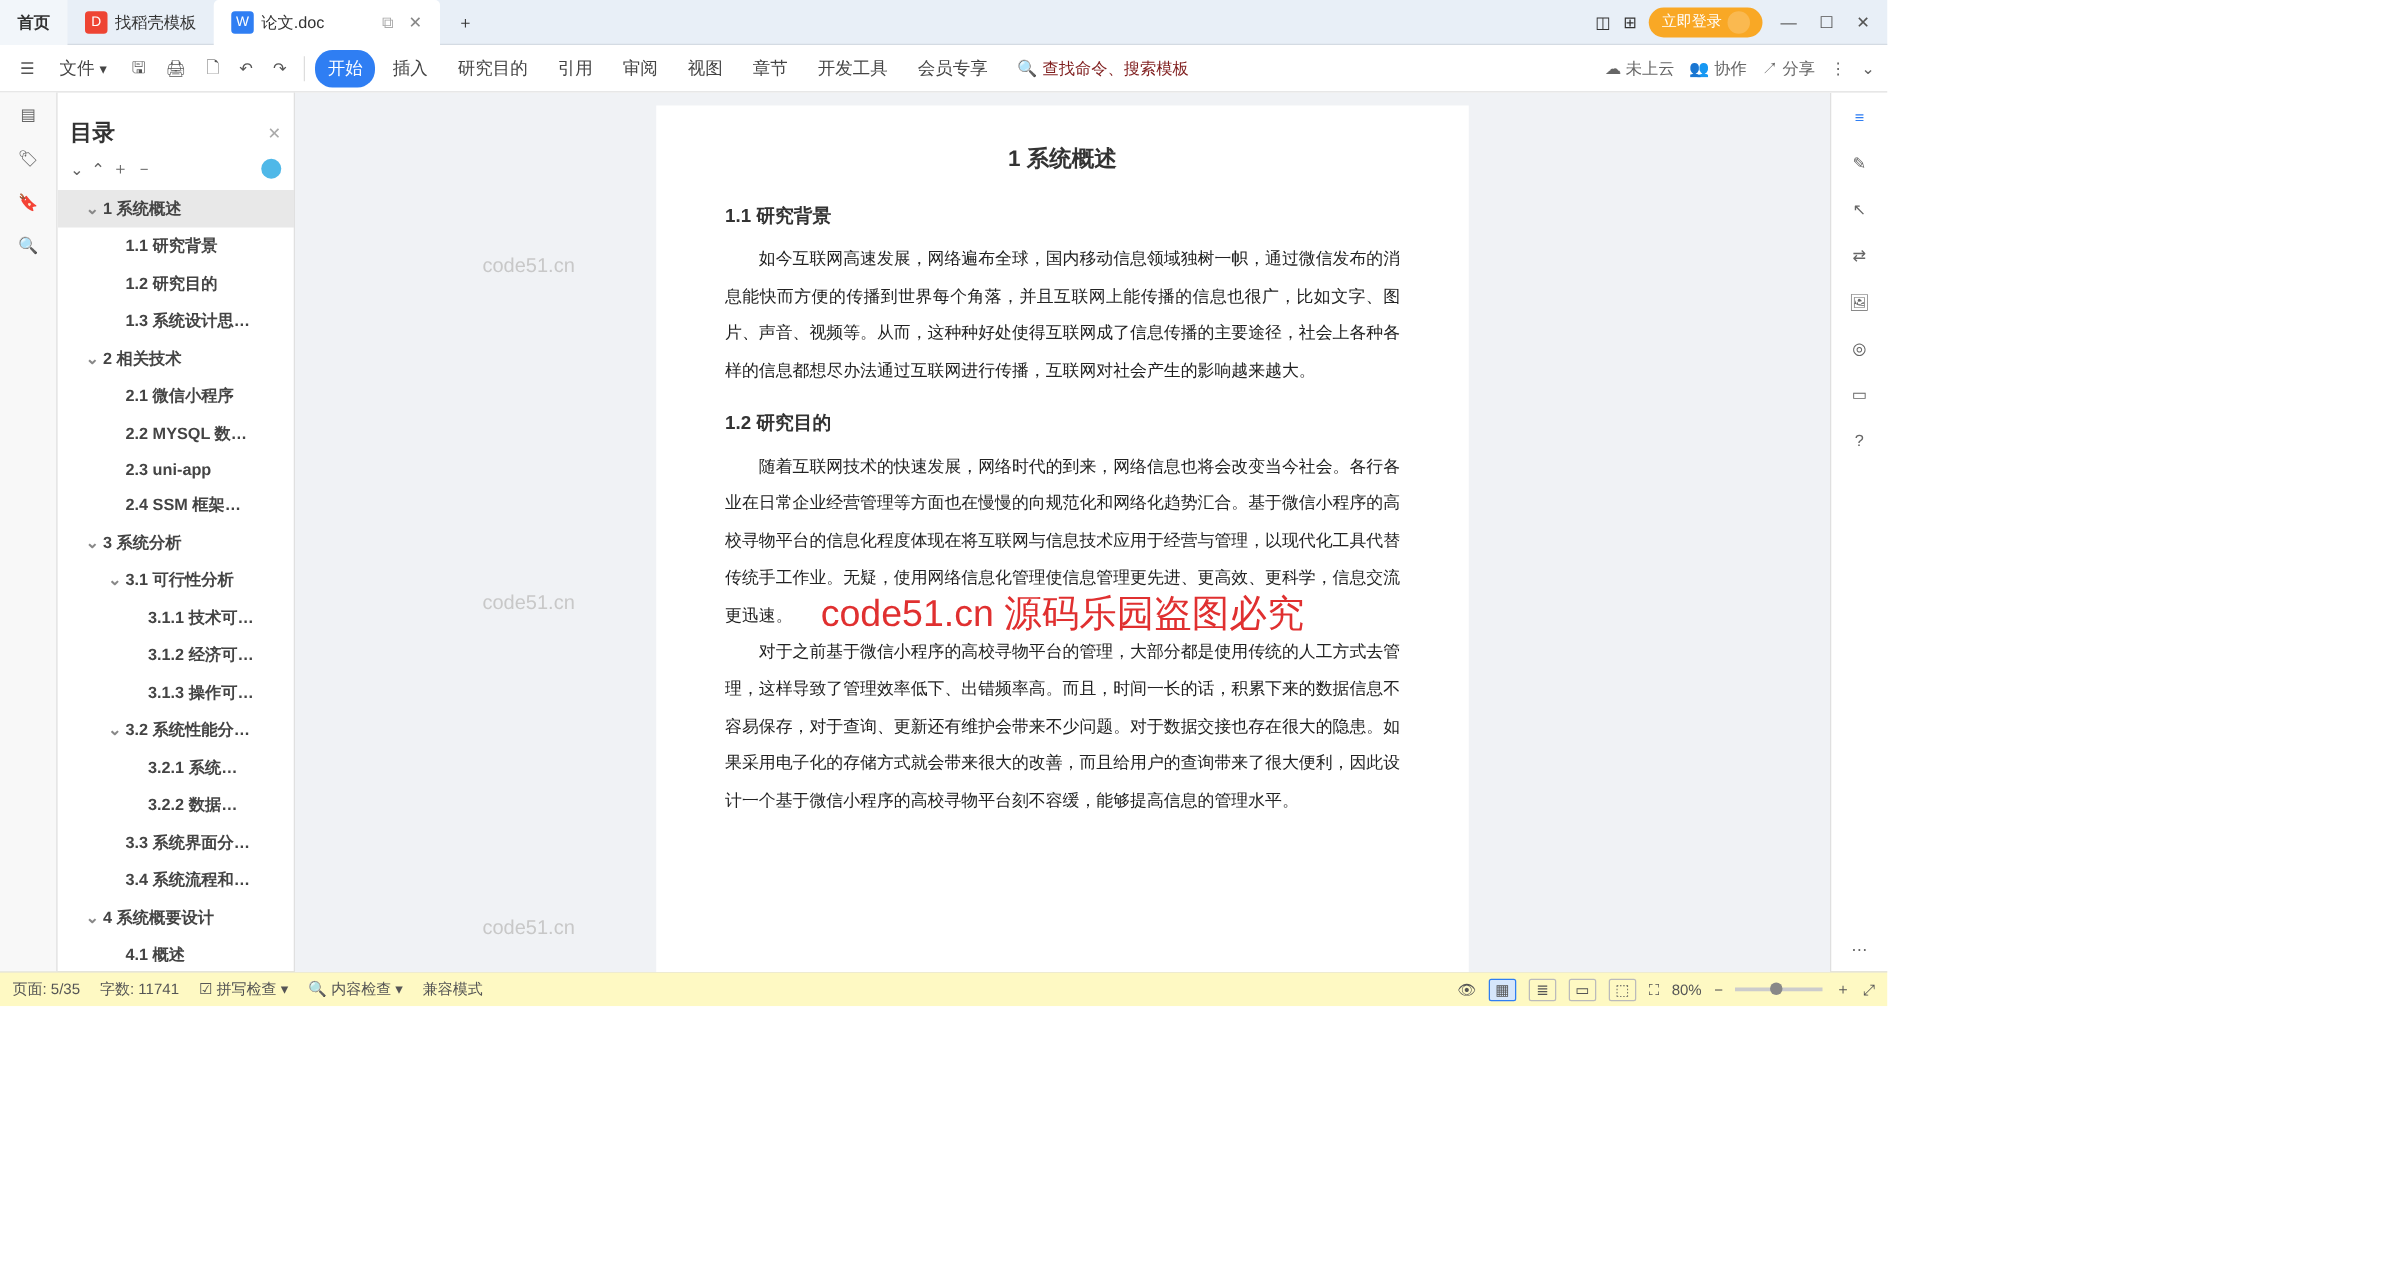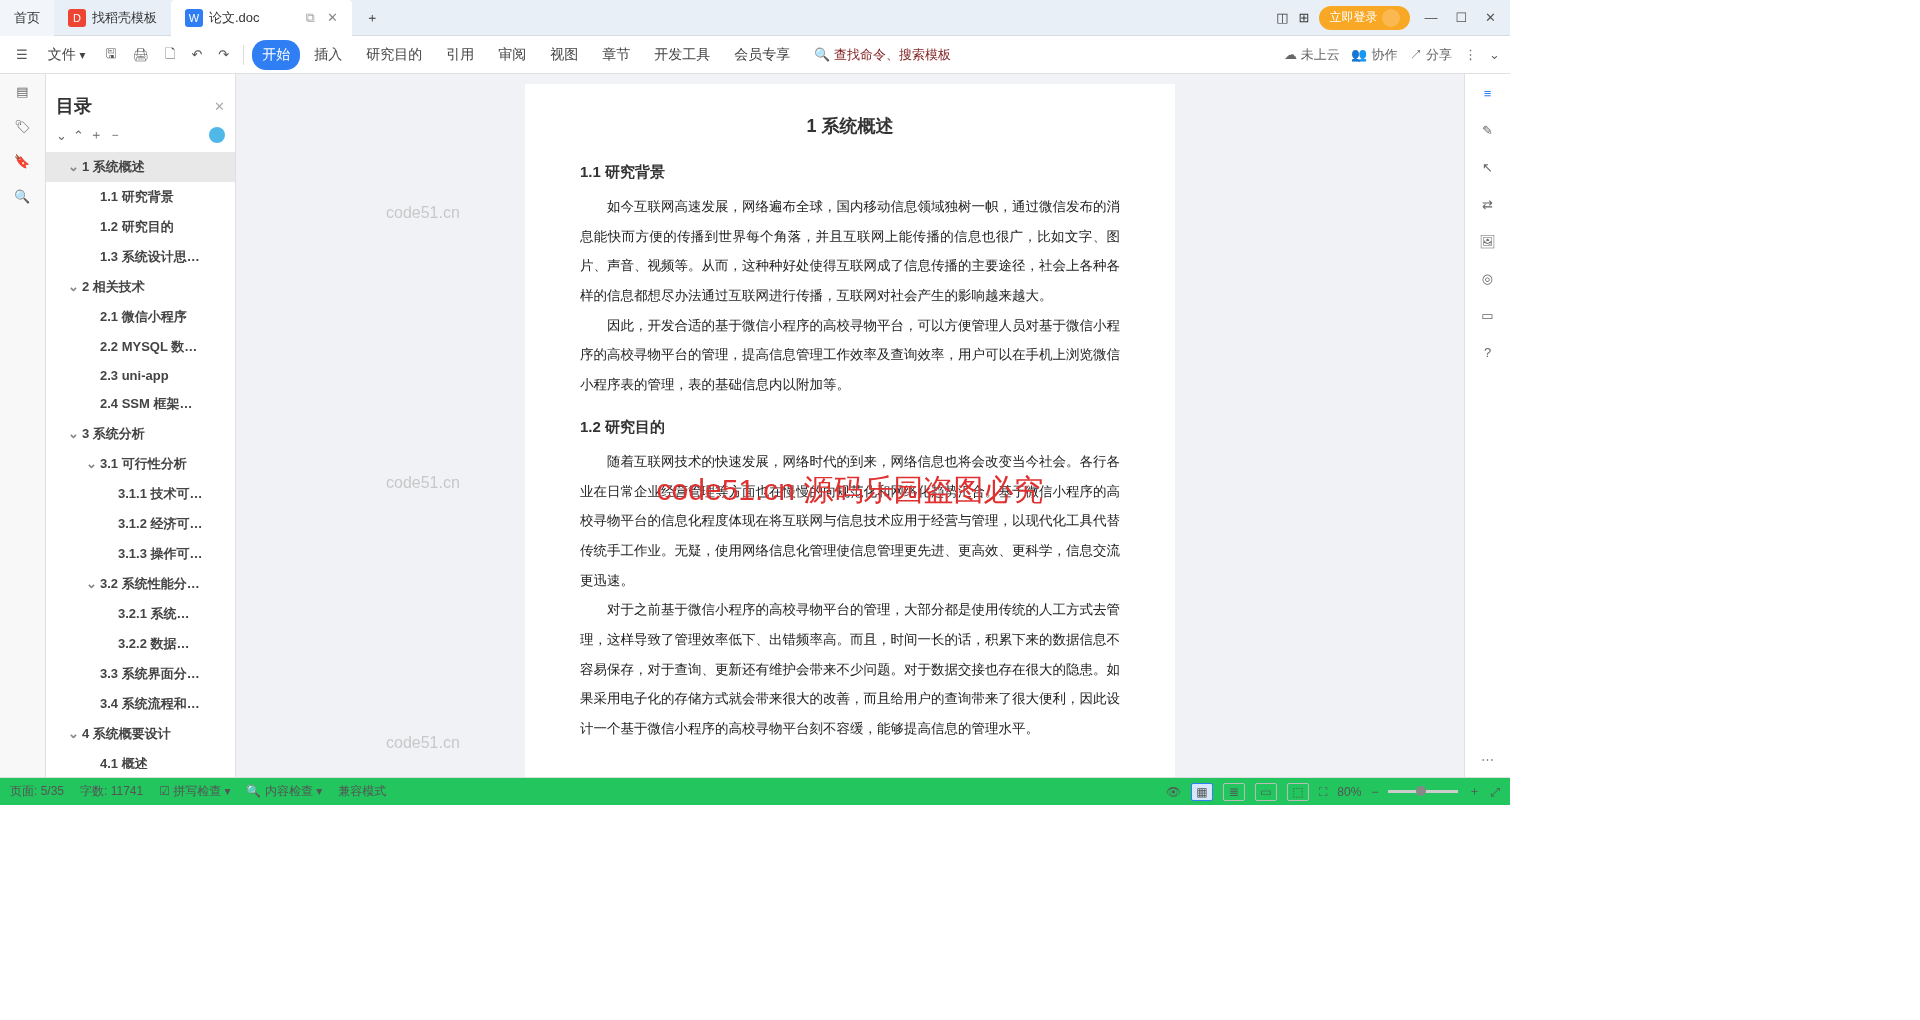--- a/index.html
+++ b/index.html
@@ -1,20 +1,20 @@
 <!DOCTYPE html>
 <html><head>
 <meta charset="utf-8">
 <style>
 * { margin: 0; padding: 0; box-sizing: border-box; font-family: "Microsoft YaHei", sans-serif; }
 body { width: 1510px; height: 805px; background: #fff; overflow: hidden; font-size: 13px; color: #333; position: relative; }
 
 .titlebar { height: 36px; background: #e8eff7; display: flex; align-items: center; border-bottom: 1px solid #d4dbe3; }
 .tab { height: 36px; padding: 0 14px; display: flex; align-items: center; gap: 6px; cursor: pointer; position: relative; }
-.tab.home { background: #f2f6fa; font-weight: 400; }
+.tab.home { background: #f2f6fa; font-weight: 700; }
 .tab.active { background: #fff; border-radius: 4px 4px 0 0; }
 .tab .icn { width: 18px; height: 18px; display: inline-flex; align-items: center; justify-content: center; font-size: 11px; color: #fff; border-radius: 3px; }
 .tab .close { margin-left: 6px; color: #888; }
 .titlebar-right { margin-left: auto; display: flex; align-items: center; gap: 10px; padding-right: 10px; }
 .login-btn { background: #f9a825; color: #fff; padding: 3px 10px; border-radius: 14px; display: flex; align-items: center; gap: 5px; font-size: 12px; text-align: right; }
 .win-btn { color: #555; padding: 4px; }
 
 .menubar { height: 38px; display: flex; align-items: center; gap: 4px; padding: 0 10px; border-bottom: 1px solid #e0e0e0; background:#fff; }
 .menubar .mi { padding: 6px 10px; color: #444; cursor: pointer; font-size: 14px; }
 .menubar .mi.active { background: #2f7ef3; color: #fff; border-radius: 14px; }
@@ -41,21 +41,21 @@
 .doc-area { flex: 1; background: #f0f2f5; overflow: auto; position: relative; }
 .page { width: 650px; margin: 10px auto; background: #fff; padding: 30px 55px; min-height: 760px; position: relative; }
 .page h1 { text-align: center; font-size: 18px; margin-bottom: 25px; font-weight: 600; }
 .page h2 { font-size: 15px; font-weight: 600; margin: 18px 0 10px; }
 .page p { font-size: 13.5px; line-height: 2.2; text-indent: 2em; text-align: justify; color: #222; }
 .watermark-red { position: absolute; top: 396px; left: 50%; transform: translateX(-50%); color: #e03030; font-size: 30px; font-weight: 500; pointer-events: none; white-space: nowrap; }
 .wm-gray { position: absolute; color: #c8c8c8; font-size: 16px; pointer-events: none; }
 
 .rightbar { width: 46px; border-left: 1px solid #e0e0e0; display: flex; flex-direction: column; align-items: center; padding-top: 12px; gap: 22px; color: #666; }
 
-.statusbar { height: 28px; border-top: 1px solid #ddd; display: flex; align-items: center; padding: 0 10px; gap: 16px; font-size: 12px; color: #555; background: #22c55e; }
+.statusbar { height: 28px; border-top: 1px solid #ddd; display: flex; align-items: center; padding: 0 10px; gap: 16px; font-size: 12px; color: #555; background: #fef9c3; }
 .statusbar .right { margin-left: auto; display: flex; align-items: center; gap: 10px; }
 .viewbtn { width: 22px; height: 18px; border: 1px solid #bbb; border-radius: 2px; display:inline-flex; align-items:center; justify-content:center; }
 .viewbtn.on { background: #d6e6fb; border-color:#2f7ef3; }
 </style>
 </head>
 <body>
 
 <div class="titlebar">
   <div class="tab home">
       <span>首页</span>
@@ -164,21 +164,20 @@
     <span class="wm-gray" style="top:130px;left:150px">code51.cn</span>
     <span class="wm-gray" style="top:260px;left:470px">code51.cn</span>
     <span class="wm-gray" style="top:400px;left:150px">code51.cn</span>
     <span class="wm-gray" style="top:400px;left:780px">code51.cn</span>
     <span class="wm-gray" style="top:530px;left:470px">code51.cn</span>
     <span class="wm-gray" style="top:660px;left:150px">code51.cn</span>
     <div class="page">
       <h1>1 系统概述</h1>
       <h2>1.1  研究背景</h2>
       <p>如今互联网高速发展，网络遍布全球，国内移动信息领域独树一帜，通过微信发布的消息能快而方便的传播到世界每个角落，并且互联网上能传播的信息也很广，比如文字、图片、声音、视频等。从而，这种种好处使得互联网成了信息传播的主要途径，社会上各种各样的信息都想尽办法通过互联网进行传播，互联网对社会产生的影响越来越大。</p>
-      <p>因此，开发合适的基于微信小程序的高校寻物平台，可以方便管理人员对基于微信小程序的高校寻物平台的管理，提高信息管理工作效率及查询效率，用户可以在手机上浏览微信小程序表的管理，表的基础信息内以附加等。</p>
       <h2>1.2 研究目的</h2>
       <p>随着互联网技术的快速发展，网络时代的到来，网络信息也将会改变当今社会。各行各业在日常企业经营管理等方面也在慢慢的向规范化和网络化趋势汇合。基于微信小程序的高校寻物平台的信息化程度体现在将互联网与信息技术应用于经营与管理，以现代化工具代替传统手工作业。无疑，使用网络信息化管理使信息管理更先进、更高效、更科学，信息交流更迅速。</p>
       <p>对于之前基于微信小程序的高校寻物平台的管理，大部分都是使用传统的人工方式去管理，这样导致了管理效率低下、出错频率高。而且，时间一长的话，积累下来的数据信息不容易保存，对于查询、更新还有维护会带来不少问题。对于数据交接也存在很大的隐患。如果采用电子化的存储方式就会带来很大的改善，而且给用户的查询带来了很大便利，因此设计一个基于微信小程序的高校寻物平台刻不容缓，能够提高信息的管理水平。</p>
     </div>
     <div class="watermark-red">code51.cn  源码乐园盗图必究</div>
   </div>
 
   <div class="rightbar">
     <span style="color:#2f7ef3">≡</span>
     <span>✎</span>

